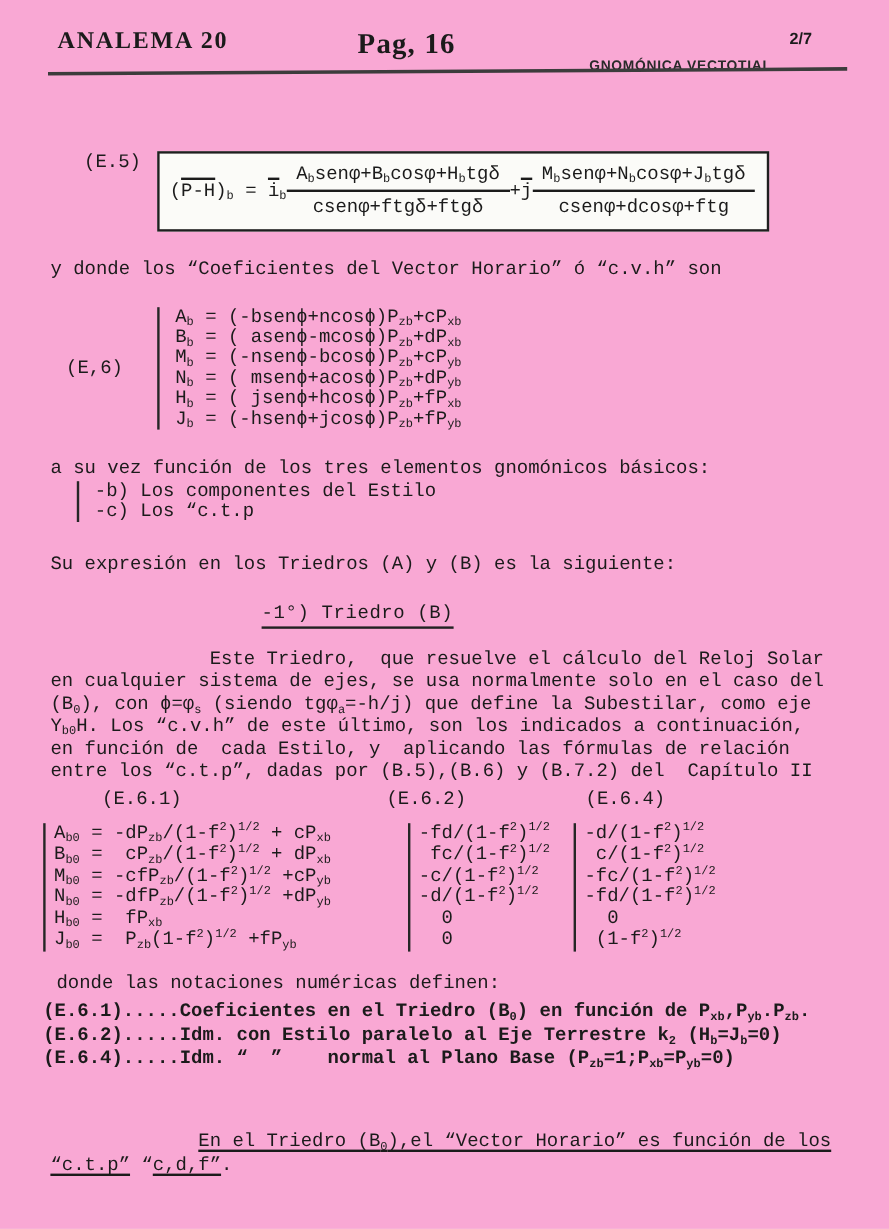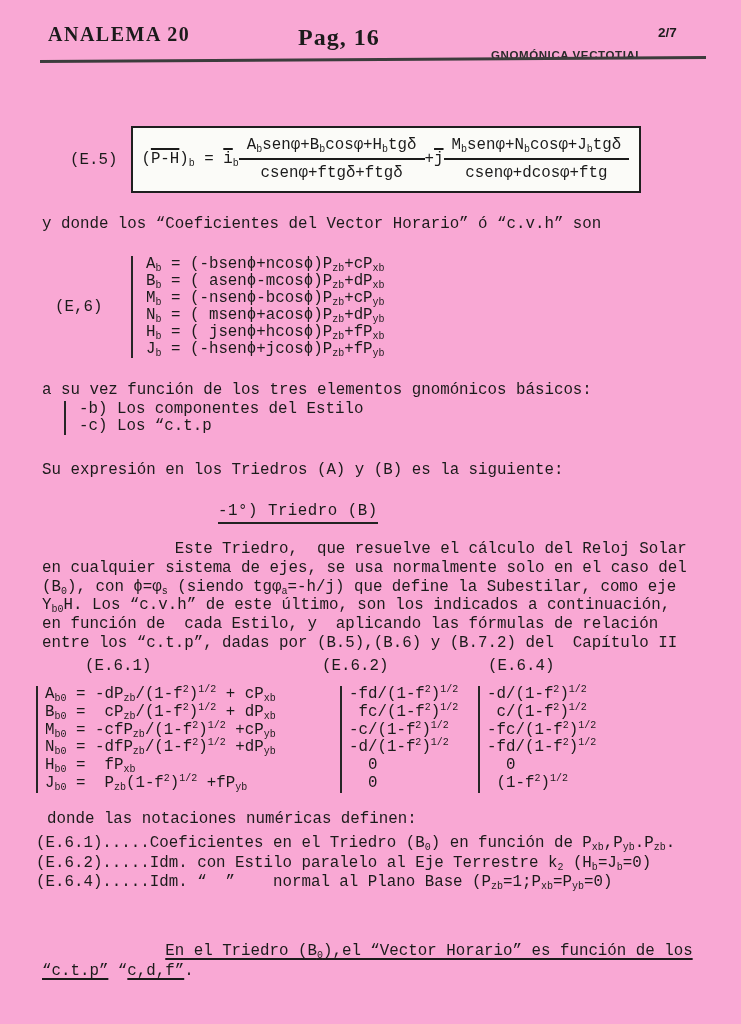--- a/index.html
+++ b/index.html
@@ -15,38 +15,38 @@
   .ul{text-decoration:underline;text-decoration-thickness:1.5px;text-underline-offset:3px;margin-top:16px;}
 
   
   .journal{font-family:"Liberation Serif",serif;font-weight:bold;font-size:20px;letter-spacing:1.5px;}
   .pagenum{font-family:"Liberation Serif",serif;font-weight:bold;font-size:24px;letter-spacing:1px;}
   .section{font-family:"Liberation Sans",sans-serif;font-weight:bold;font-size:11.5px;letter-spacing:.6px;color:#2a2a2a;}
   .sheet{font-family:"Liberation Sans",sans-serif;font-weight:bold;font-size:13.5px;}
   .rule{height:2.5px;background:#3c3c3c;transform:rotate(-0.35deg);transform-origin:left center;}
 
   
-  .eq5row{display:flex;align-items:center;}
+  .eq5row{display:flex;}
   .eq5label{margin-right:14px;}
   .eq5box{border:2.2px solid #1f1f1f;padding:8px 10px 9px 8px;display:flex;align-items:center;background:#fbfbf8;}
   .frac{display:inline-flex;flex-direction:column;text-align:center;}
   .frac .num{padding:0 8px 4px 8px;}
   .frac .den{border-top:2px solid #1b1b1b;padding:4px 8px 0 8px;}
 
   
   .eq6row{display:flex;align-items:center;}
   .eq6label{width:76px;}
   .barred{border-left:2px solid #262626;padding-left:13px;}
   .eq6lines{line-height:17px;}
   .basics{line-height:17px;}
 
   .heading{border-bottom:2px solid #222;padding-bottom:2px;display:inline-block;letter-spacing:.5px;}
   .para{line-height:18.8px;}
   .tablecol{border-left:2px solid #262626;padding-left:7px;line-height:17.8px;}
-  .nots{line-height:19.5px;}
+  .nots{line-height:19.5px;font-weight:bold;}
   .estilo{line-height:19.5px;}
   .concl{line-height:20px;}
 </style>
 </head>
 <body>
 
 <div class="page">
 
   <span class="abs journal" style="top:23px;left:48px;">ANALEMA 20</span>
   <span class="abs pagenum" style="top:24px;left:298px;">Pag, 16</span>

